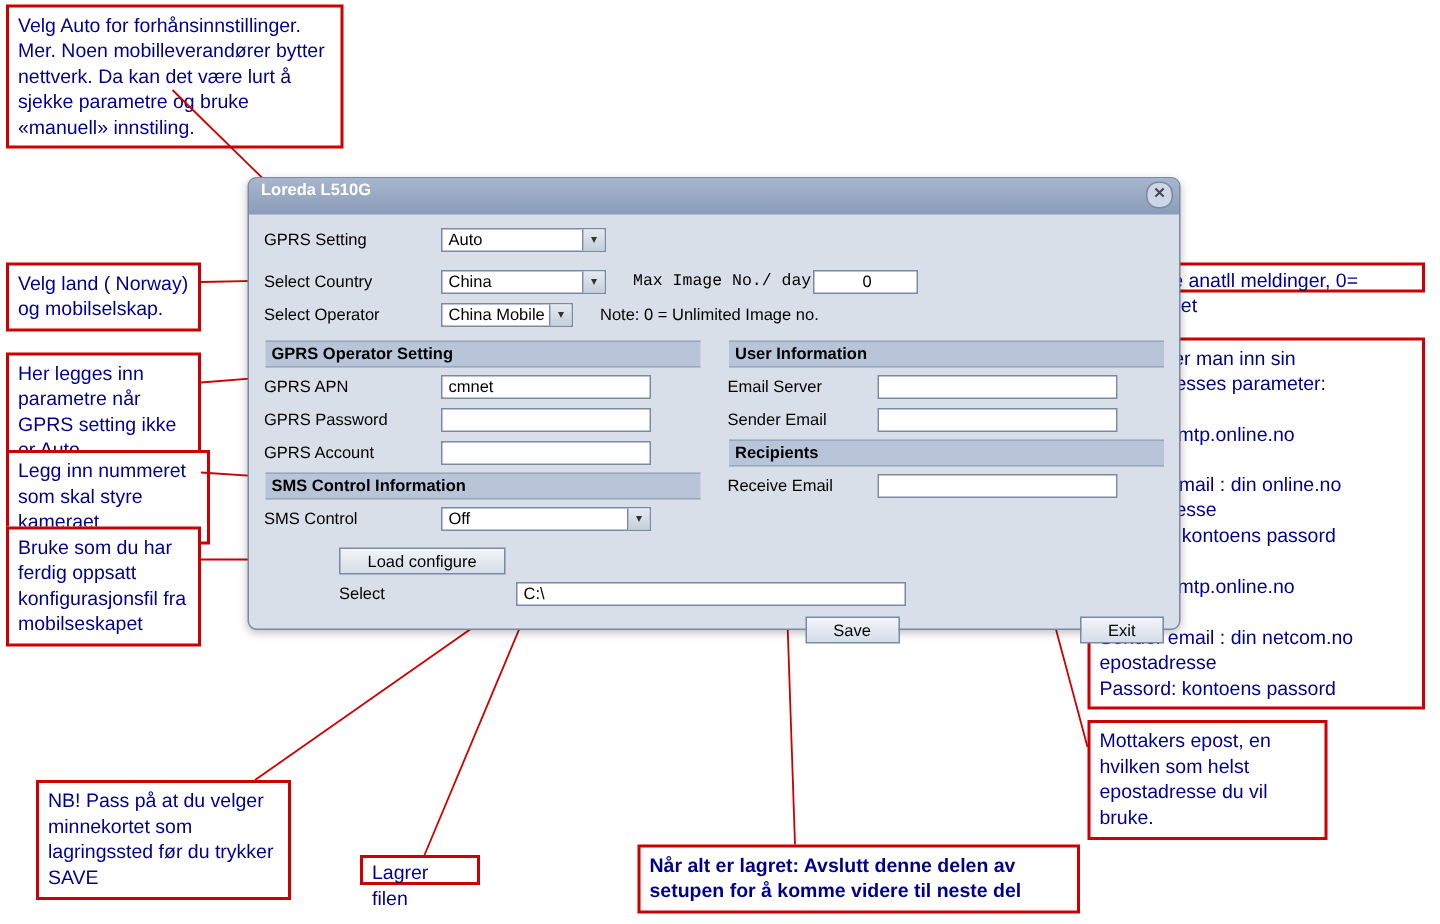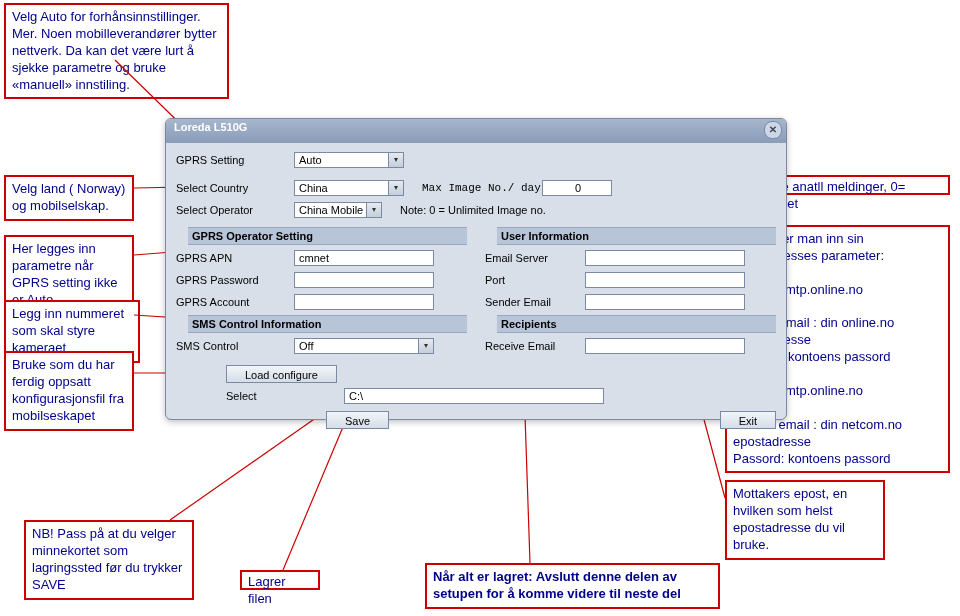--- a/index.html
+++ b/index.html
@@ -68,21 +68,21 @@
     display: flex;
     align-items: center;
     margin-bottom: 4px;
     height: 18px;
   }
   .lbl { color: #000; }
   .section-header {
     background: #b8c5d8;
     padding: 2px 4px;
     font-weight: bold;
-    margin: 4px 0 4px 12px;
+    margin: 4px 0 4px 1px;
     border-top: 1px solid #9aa8bd;
     border-bottom: 1px solid #9aa8bd;
   }
   .select-box, .input-box {
     background: #fff;
     border: 1px solid #7a8aa5;
     height: 16px;
     padding: 0 2px 0 4px;
     font-size: 11px;
     box-sizing: border-box;
@@ -248,42 +248,38 @@
         </div>
       </div>
 
       <div class="col">
         <div class="section-header">User Information</div>
         <div class="row">
           <span class="lbl lbl-w2">Email Server</span>
           <span class="input-box" style="width:160px;"></span>
         </div>
         <div class="row">
-          <span class="lbl lbl-w2">Port</span>
-          <span class="input-box" style="width:160px;"></span>
-        </div>
-        <div class="row">
           <span class="lbl lbl-w2">Sender Email</span>
           <span class="input-box" style="width:160px;"></span>
         </div>
         <div class="section-header">Recipients</div>
         <div class="row">
           <span class="lbl lbl-w2">Receive Email</span>
           <span class="input-box" style="width:160px;"></span>
         </div>
       </div>
     </div>
 
     <div style="height:6px;"></div>
 
     <div class="row" style="margin-left:50px;">
       <span class="btn">Load configure</span>
     </div>
     <div class="row">
       <span class="lbl" style="width:118px; padding-left:50px;">Select</span>
       <span class="input-box" style="width:260px;">C:\</span>
     </div>
-    <div class="row" style="justify-content:space-between; margin-top:6px; margin-left:150px; gap:120px;">
+    <div class="row" style="justify-content:flex-end; margin-top:6px; margin-left:150px; gap:120px;">
       <span class="btn">Save</span>
       <span class="btn">Exit</span>
     </div>
   </div>
 </div>
 
 </body></html>

